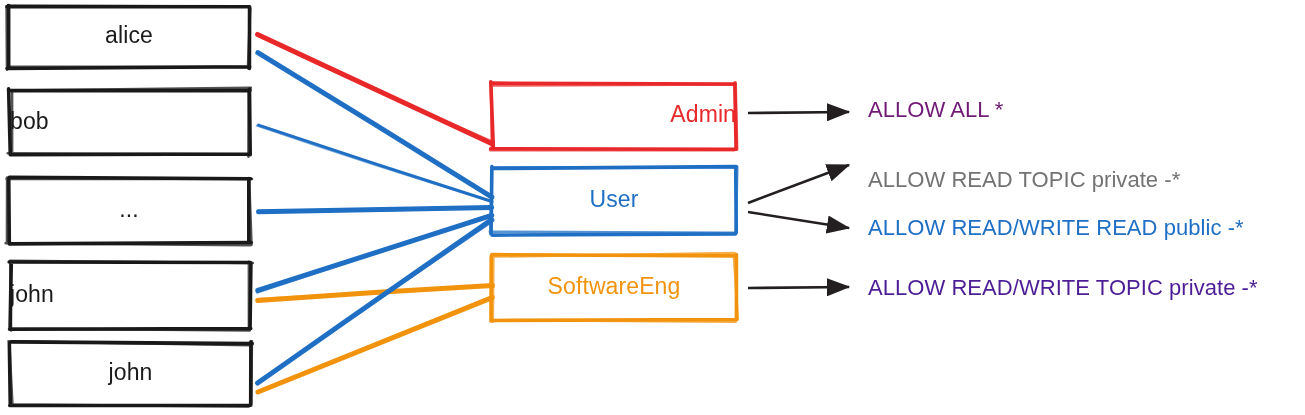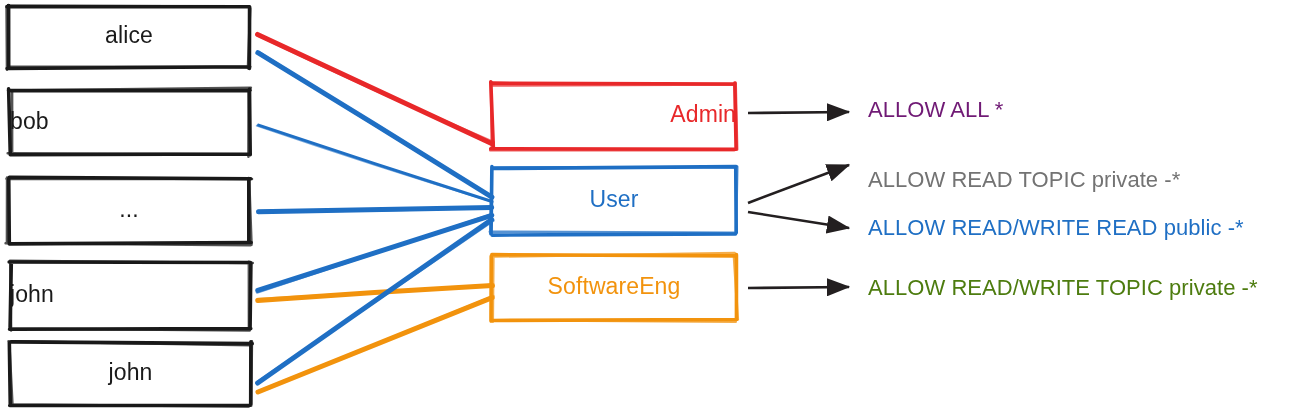--- a/index.html
+++ b/index.html
@@ -120,15 +120,15 @@
       <div class="node-label user-label" style="left: 10px; top: 107.5px; width: 240px; text-align: left;">bob</div>
       <div class="node-label user-label" style="left: 8px; top: 195.5px; width: 242px; text-align: center;">...</div>
       <div class="node-label user-label" style="left: 10px; top: 280.5px; width: 241px; text-align: left;">john</div>
       <div class="node-label user-label" style="left: 10px; top: 359px; width: 241px; text-align: center;">john</div>
       <div class="node-label" style="color: rgb(232, 40, 42); left: 492px; top: 100.5px; width: 244px; text-align: right;">Admin</div>
       <div class="node-label" style="color: rgb(31, 111, 196); left: 492px; top: 186px; width: 244px; text-align: center;">User</div>
       <div class="node-label" style="color: rgb(242, 147, 13); left: 492px; top: 272.5px; width: 244px; text-align: center;">SoftwareEng</div>
       <div class="perm-label" style="color: #701a75; left: 868px; top: 97px;">ALLOW ALL *</div>
       <div class="perm-label" style="color: #737373; left: 868px; top: 155px; margin-top: 12px;">ALLOW READ TOPIC private -*</div>
       <div class="perm-label" style="color: rgb(31, 111, 196); left: 868px; top: 215px;">ALLOW READ/WRITE READ public -*</div>
-      <div class="perm-label" style="color: #4d7c0f; left: 868px; top: 275px; text-align: right;">ALLOW READ/WRITE TOPIC private -*</div>
+      <div class="perm-label" style="color: #4c1d95; left: 868px; top: 275px; text-align: right;">ALLOW READ/WRITE TOPIC private -*</div>
     </div>
 </div>
 
 </body></html>

